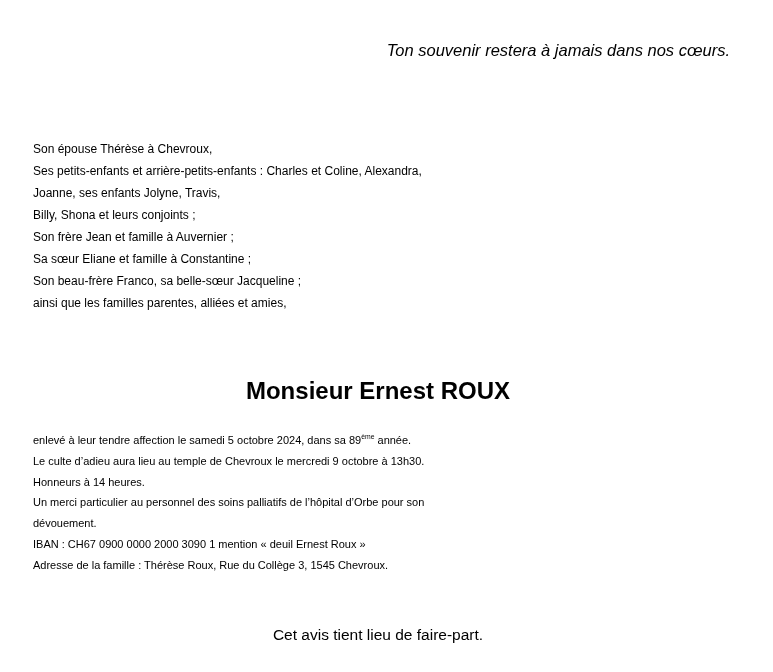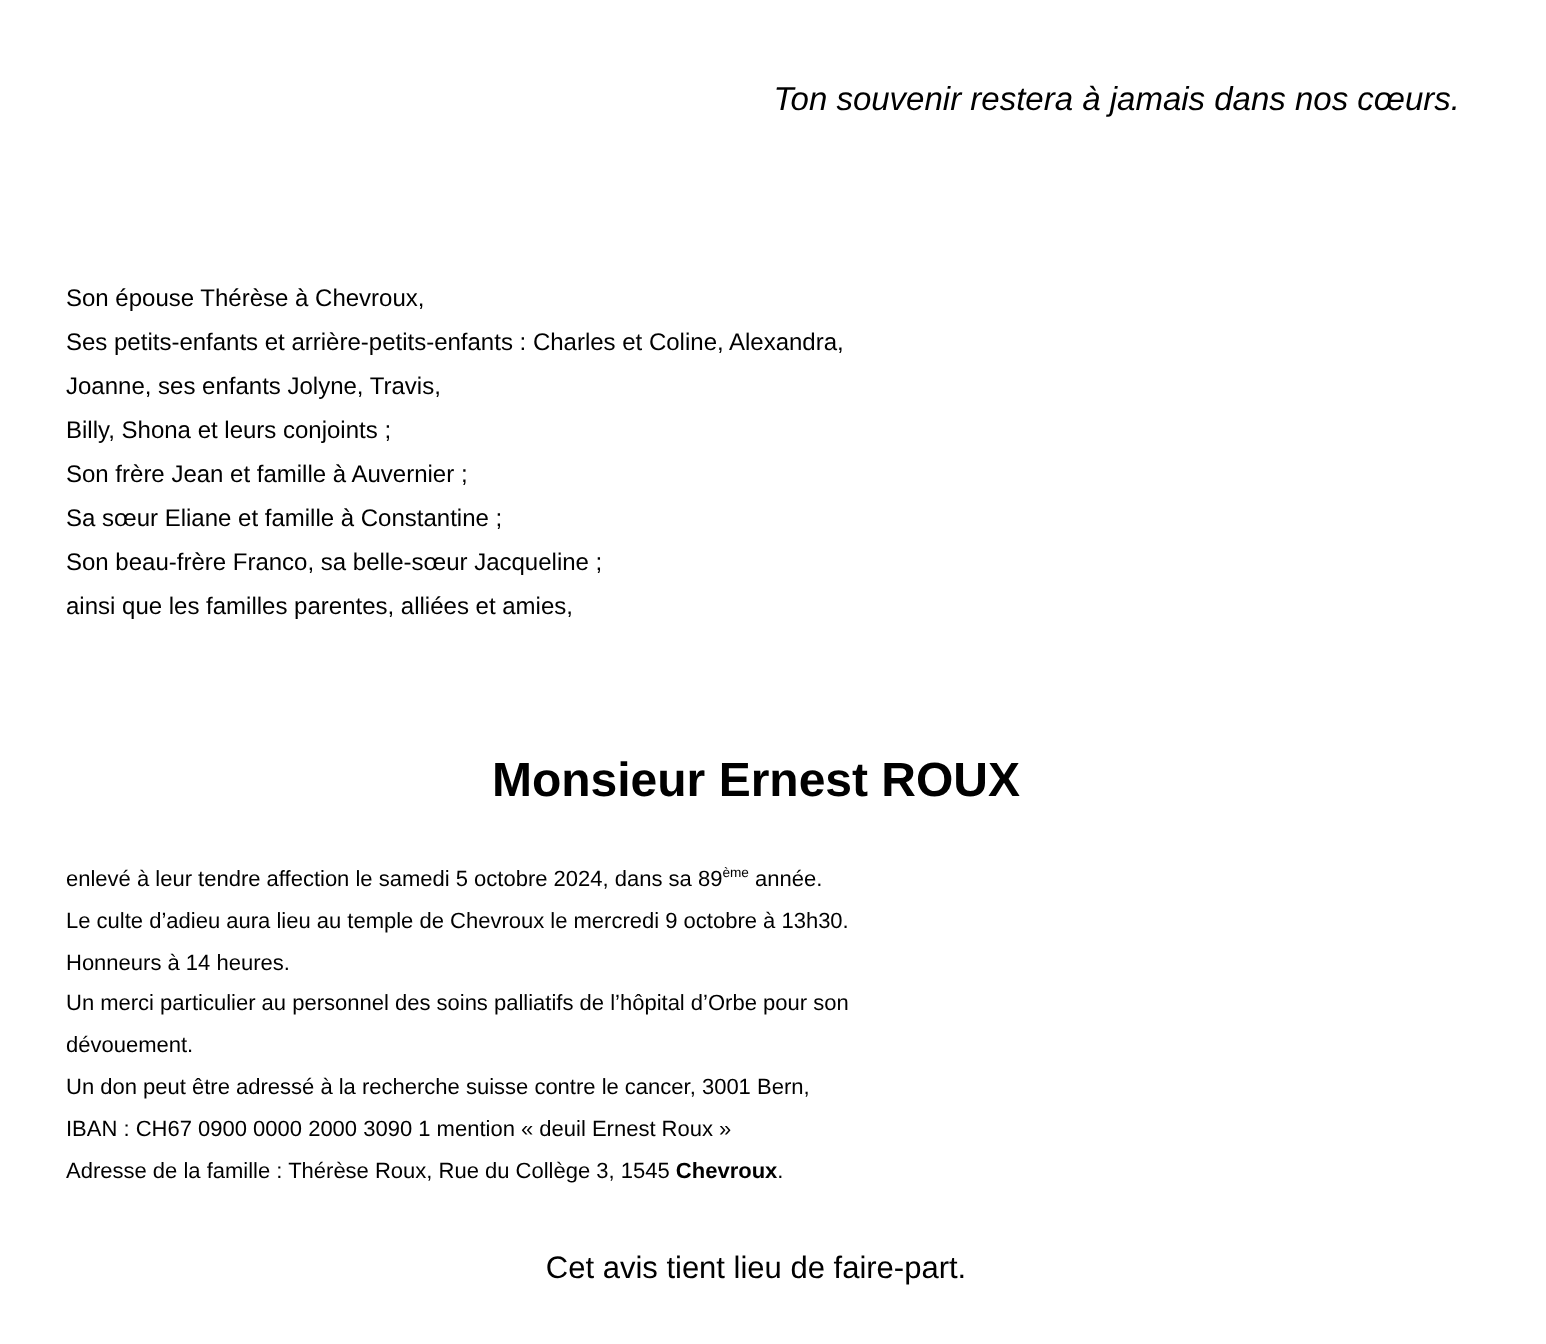--- a/index.html
+++ b/index.html
@@ -53,21 +53,21 @@
     font-size: 11px;
     line-height: 20.8px;
     white-space: nowrap;
   }
   .details-block sup {
     font-size: 0.62em;
     line-height: 0;
     vertical-align: super;
   }
   .bold {
-    font-weight: bold;
+    font-weight: normal;
   }
   .closing {
     position: absolute;
     top: 624px;
     left: 33px;
     width: 690px;
     text-align: center;
     font-size: 15.5px;
     line-height: 22px;
     white-space: nowrap;
@@ -94,20 +94,19 @@
   </div>
 
   <div class="deceased-name">Monsieur Ernest ROUX</div>
 
   <div class="details-block">
     <div><span>enlevé à leur tendre affection le samedi 5 octobre 2024, dans sa 89</span><sup>ème</sup><span> année.</span></div>
     <div>Le culte d’adieu aura lieu au temple de Chevroux le mercredi 9 octobre à 13h30.</div>
     <div>Honneurs à 14 heures.</div>
     <div>Un merci particulier au personnel des soins palliatifs de l’hôpital d’Orbe pour son</div>
     <div>dévouement.</div>
-    <div>Un don peut être adressé à la recherche suisse contre le cancer, 3001 Bern,</div>
     <div>IBAN : CH67 0900 0000 2000 3090 1 mention « deuil Ernest Roux »</div>
     <div><span>Adresse de la famille : Thérèse Roux, Rue du Collège 3, 1545 </span><span class="bold">Chevroux</span><span>.</span></div>
   </div>
 
   <div class="closing">Cet avis tient lieu de faire-part.</div>
 
 </div>
 
 </body></html>

